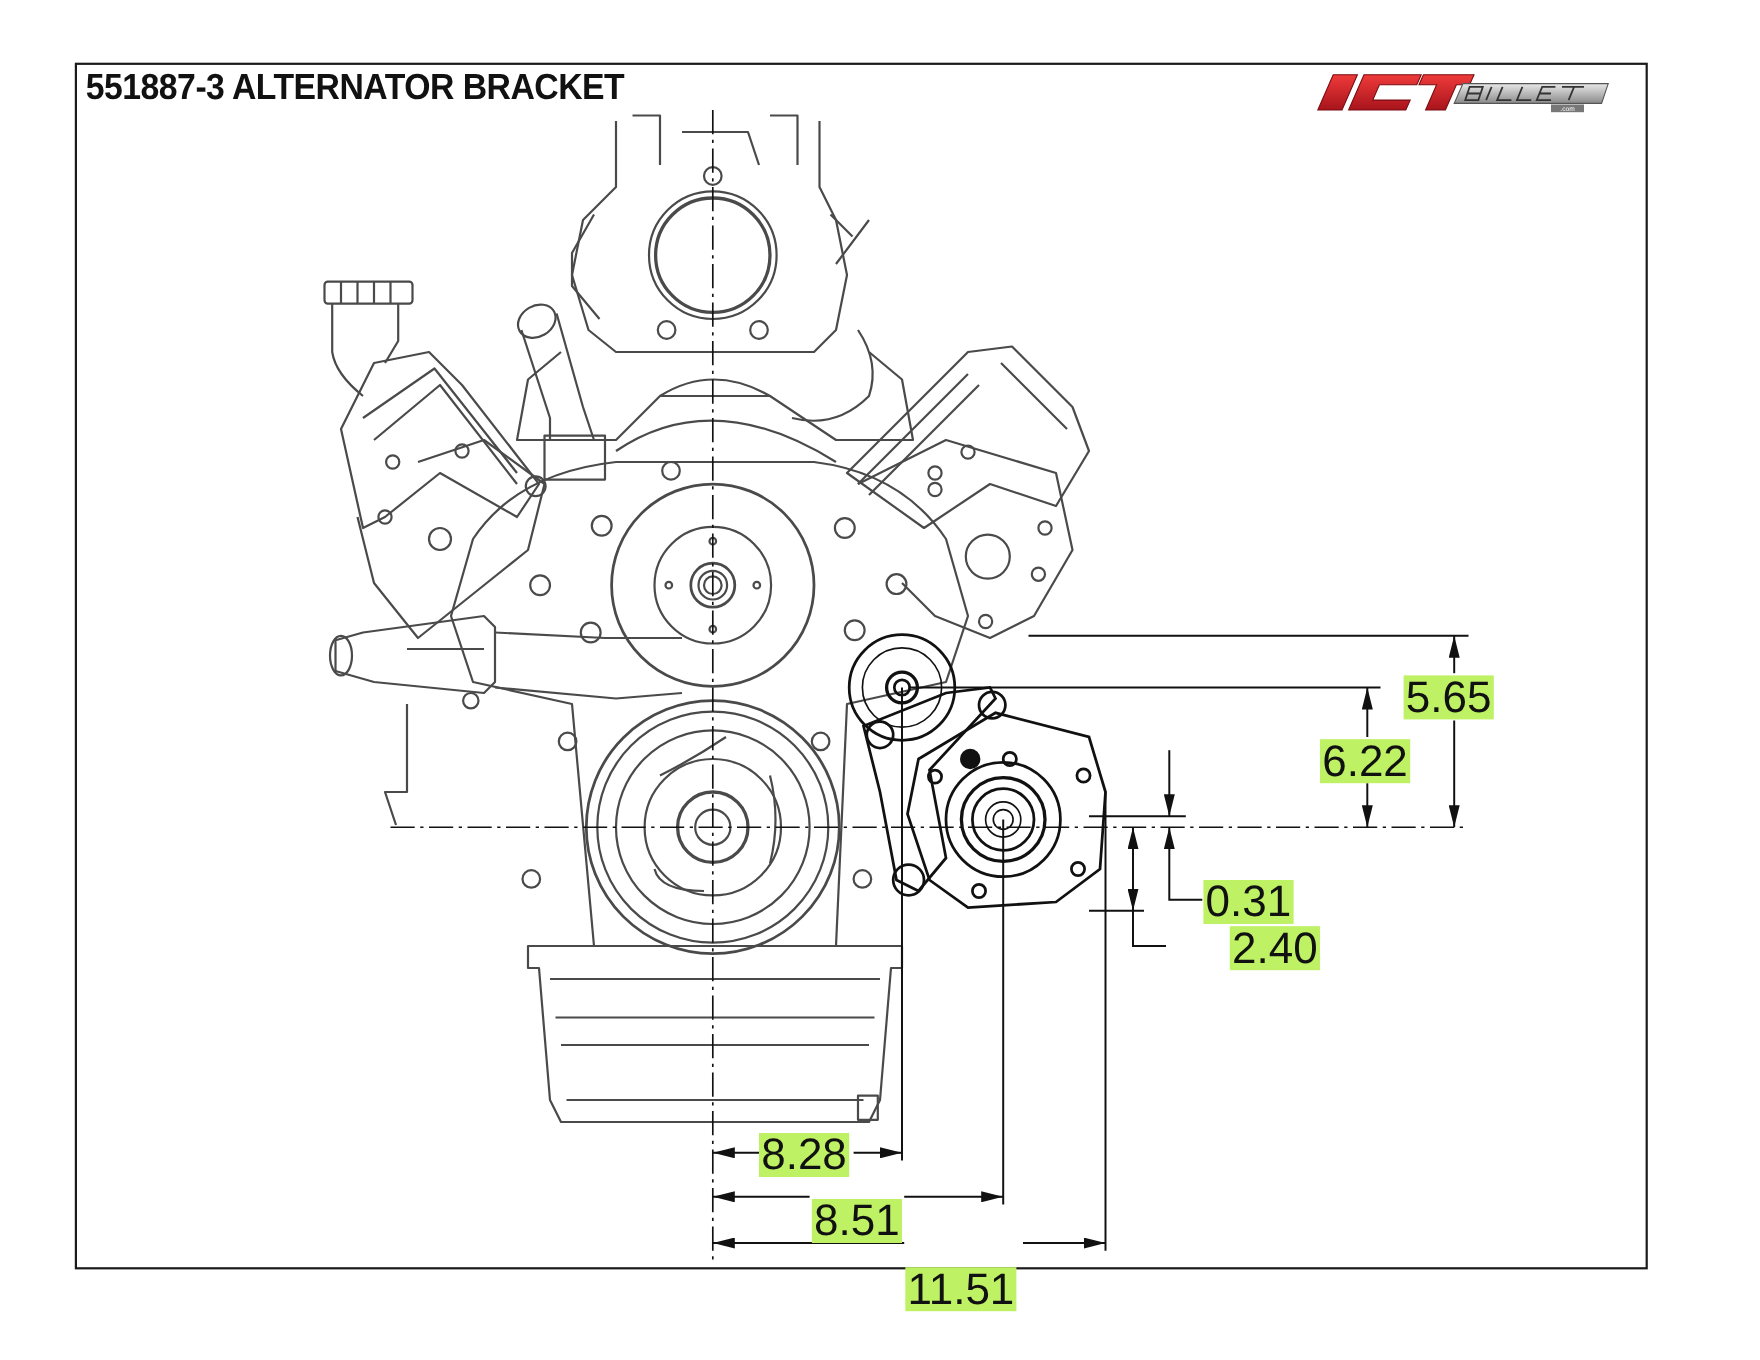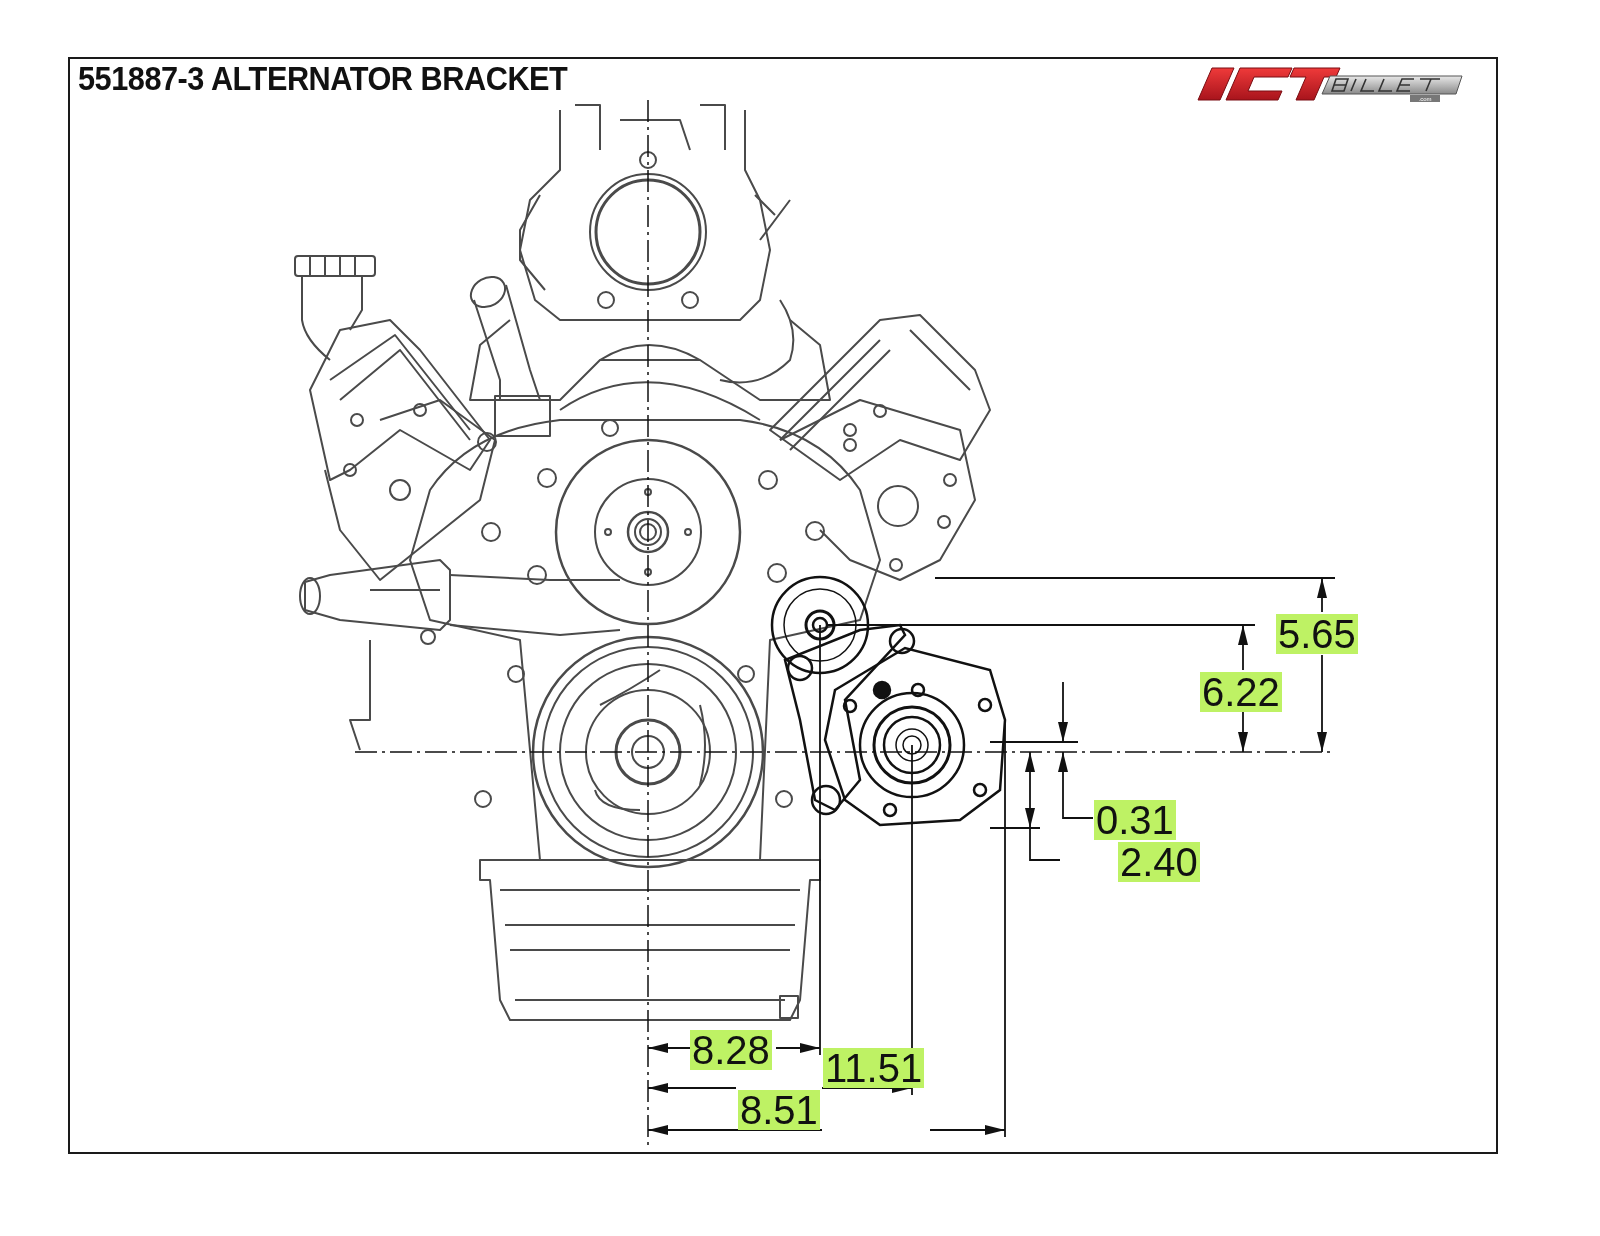--- a/index.html
+++ b/index.html
@@ -239,13 +239,13 @@
     <line x1="930" y1="1130" x2="1005" y2="1130" marker-end="url(#arr)"></line>
   </g>
 </svg>
 
 <div class="dim-label" style="left:1276px; top:614px;">5.65</div>
 <div class="dim-label" style="left:1200px; top:672px;">6.22</div>
 <div class="dim-label" style="left:1094px; top:800px;">0.31</div>
 <div class="dim-label" style="left:1118px; top:842px;">2.40</div>
 <div class="dim-label" style="left:690px; top:1030px;">8.28</div>
 <div class="dim-label" style="left:738px; top:1070px;margin-top:20px;">8.51</div>
-<div class="dim-label" style="left:823px; top:1048px;">11.51</div>
+<div class="dim-label" style="left:823px; top:1152px;">11.51</div>
 
 </body></html>

